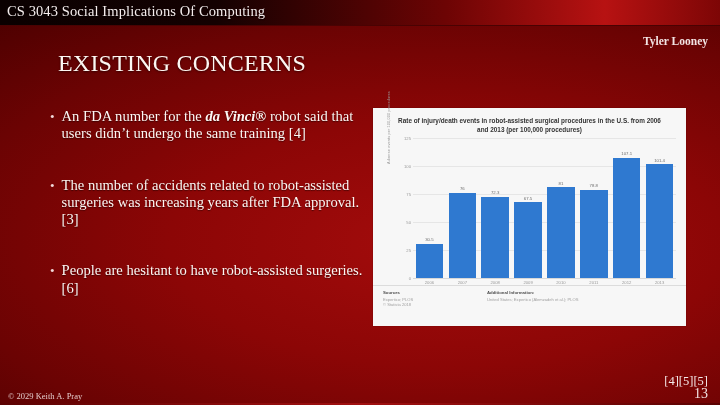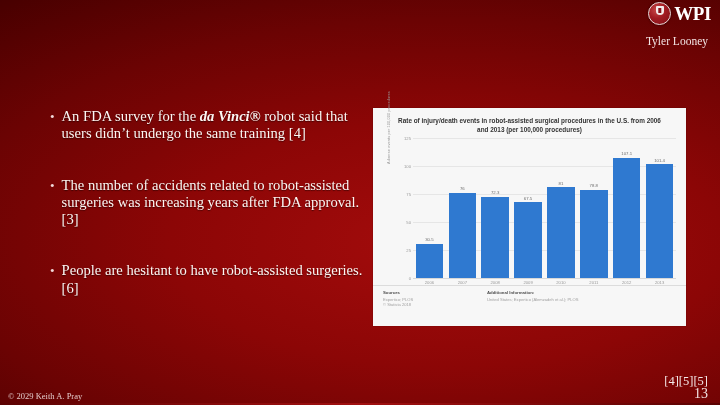--- a/index.html
+++ b/index.html
@@ -47,21 +47,21 @@
     width:3.4px;height:5px;background:#8c1118;
   }
   #wpi-text{
     font-family:"Liberation Serif",serif;
     font-size:19px;font-weight:bold;color:#ffffff;letter-spacing:-.4px;
     line-height:19px;
   }
   
   #author{
     position:absolute;right:12px;top:35px;
-    font-size:11.5px;color:#f2e4e4;
+    font-size:11.5px;color:#f2e4e4;font-weight:bold;
   }
   
   #title{
     position:absolute;left:58px;top:50px;
     font-size:24px;color:#fdf7f2;letter-spacing:.2px;
     text-shadow:0 1px 2px rgba(0,0,0,.55);
   }
   
   #bullets{
     position:absolute;left:50px;top:108px;width:320px;
@@ -164,33 +164,33 @@
   #bottomline{
     position:absolute;left:0;bottom:0;width:720px;height:2px;
     background:linear-gradient(to right,#5b0202,#a11010,#5b0202);
   }
 </style>
 </head>
 <body>
 
 <div id="slide">
 
-
-  <div id="logo">
-    <div id="seal"></div>
-    <div id="wpi-text">WPI</div>
+  <div id="banner">
+    <div id="banner-title">CS 3043 Social Implications Of Computing</div>
   </div>
 
+
   <div id="author">Tyler Looney</div>
 
+  <div id="title">EXISTING CONCERNS</div>
 
   <div id="bullets">
     <div class="bullet">
       <span class="dot">•</span>
-      <span class="btext"><span>An FDA survey for the </span><b>da Vinci®</b><span> robot said that users didn’t undergo the same training [4]</span></span>
+      <span class="btext"><span>An FDA number for the </span><b>da Vinci®</b><span> robot said that users didn’t undergo the same training [4]</span></span>
     </div>
     <div class="bullet">
       <span class="dot">•</span>
       <span class="btext">The number of accidents related to robot-assisted surgeries was increasing years after FDA approval. [3]</span>
     </div>
     <div class="bullet">
       <span class="dot">•</span>
       <span class="btext">People are hesitant to have robot-assisted surgeries. [6]</span>
     </div>
   </div>

